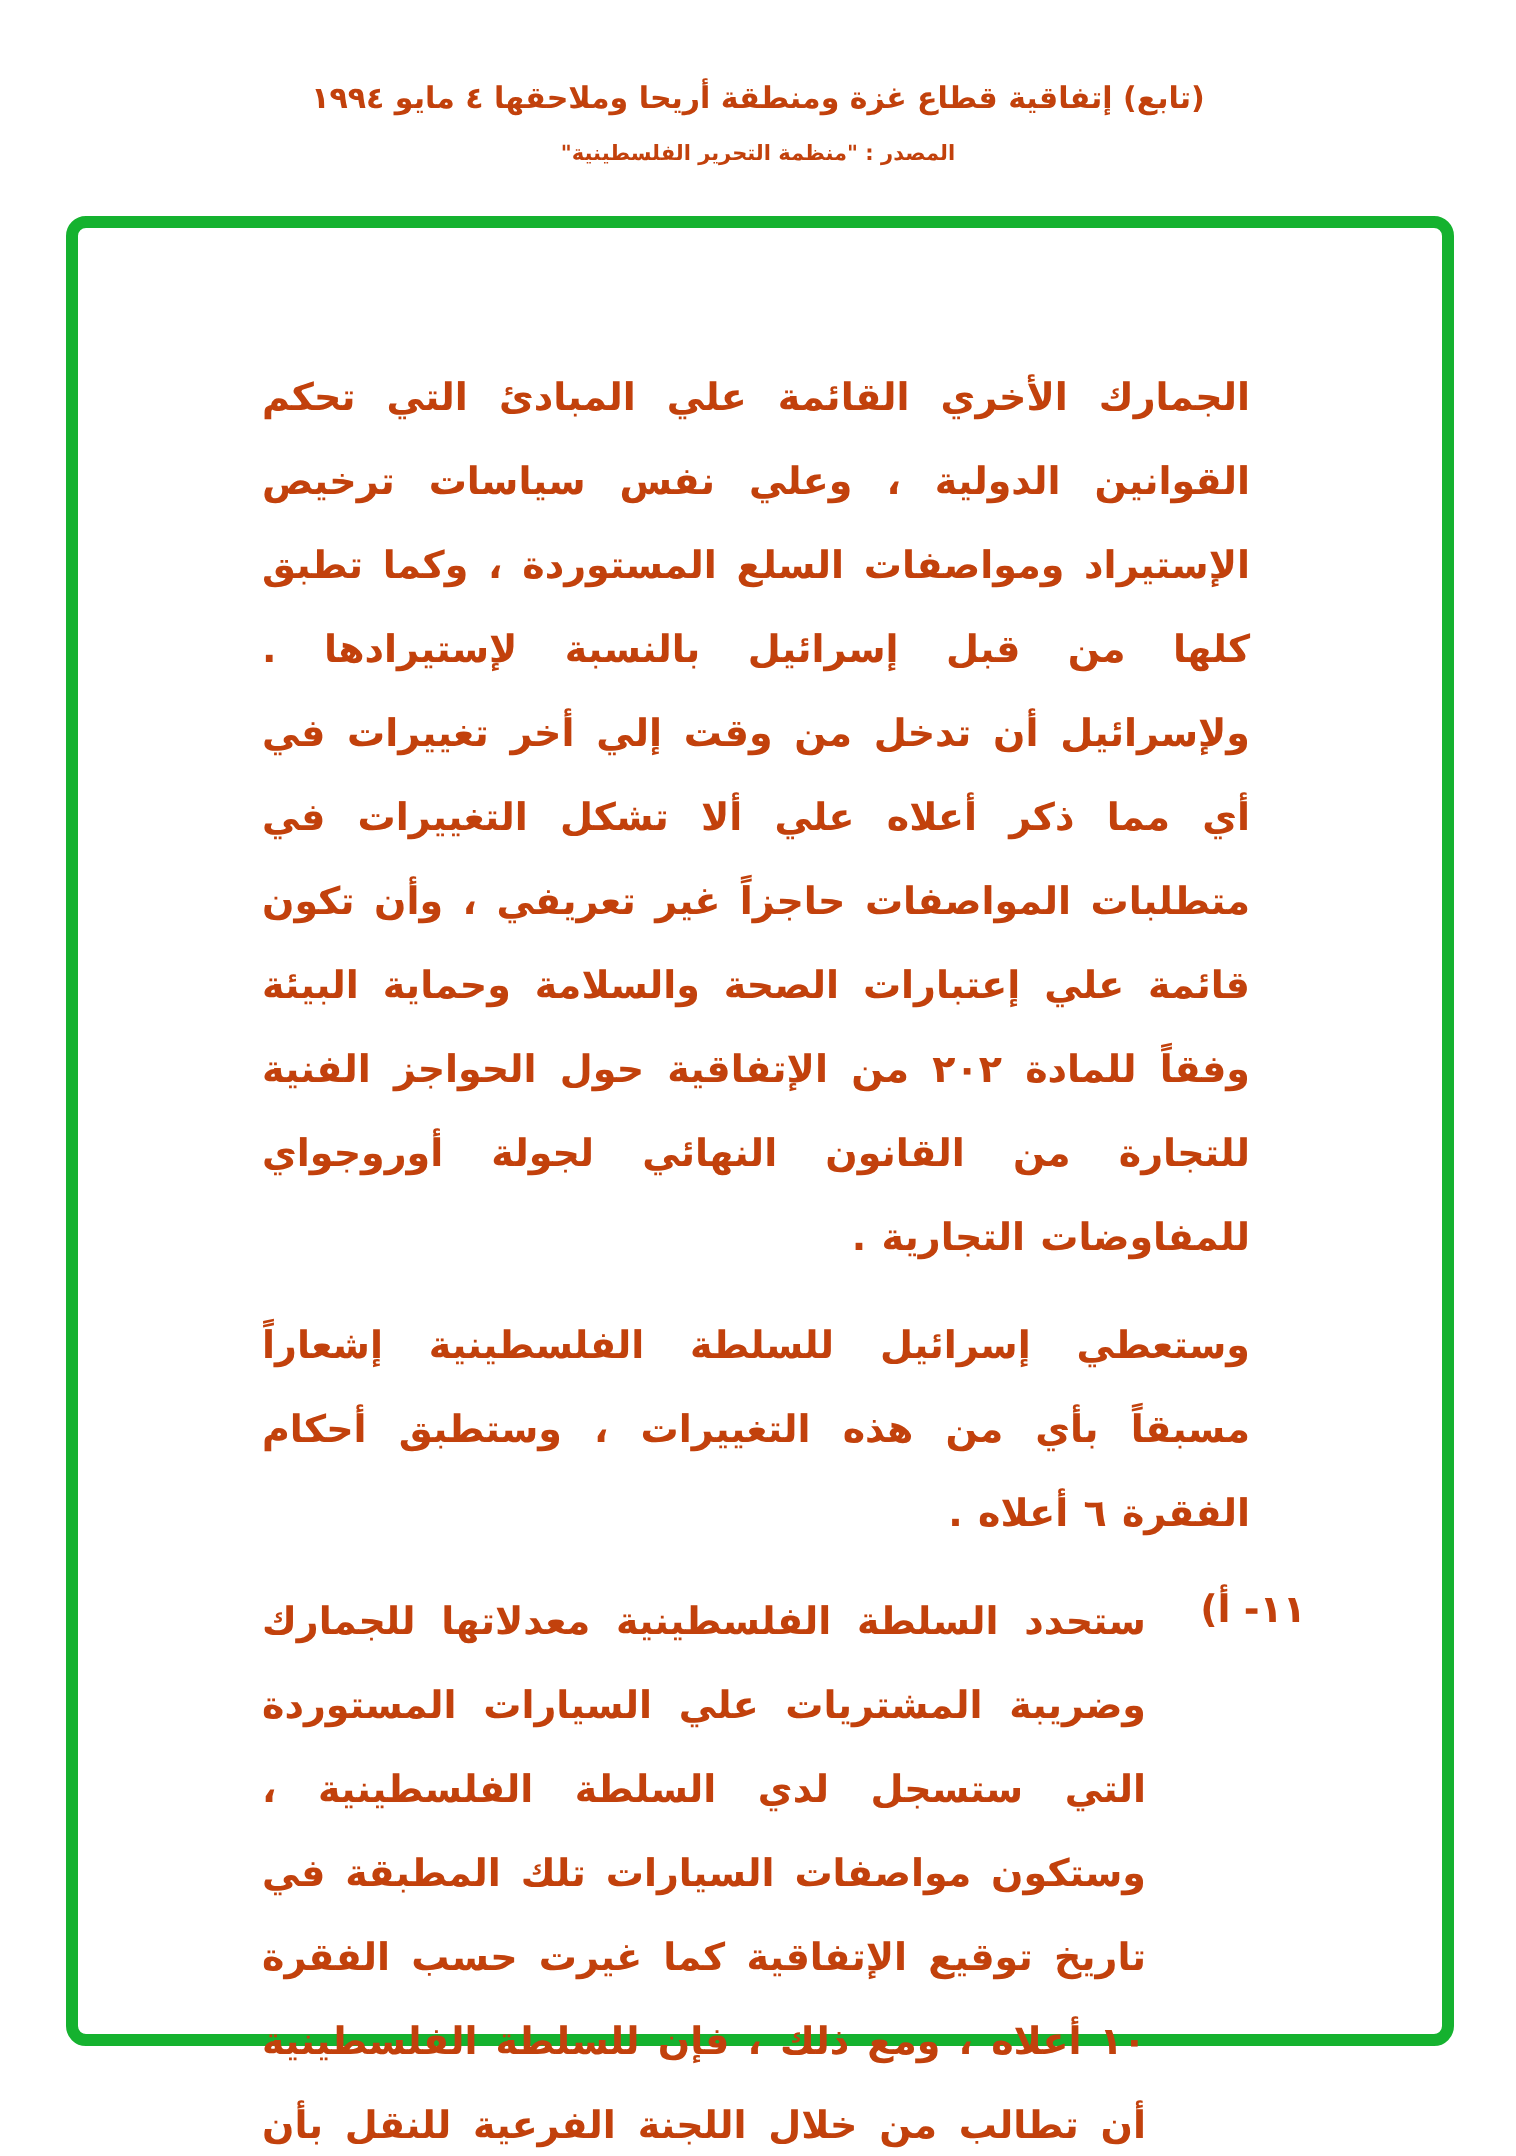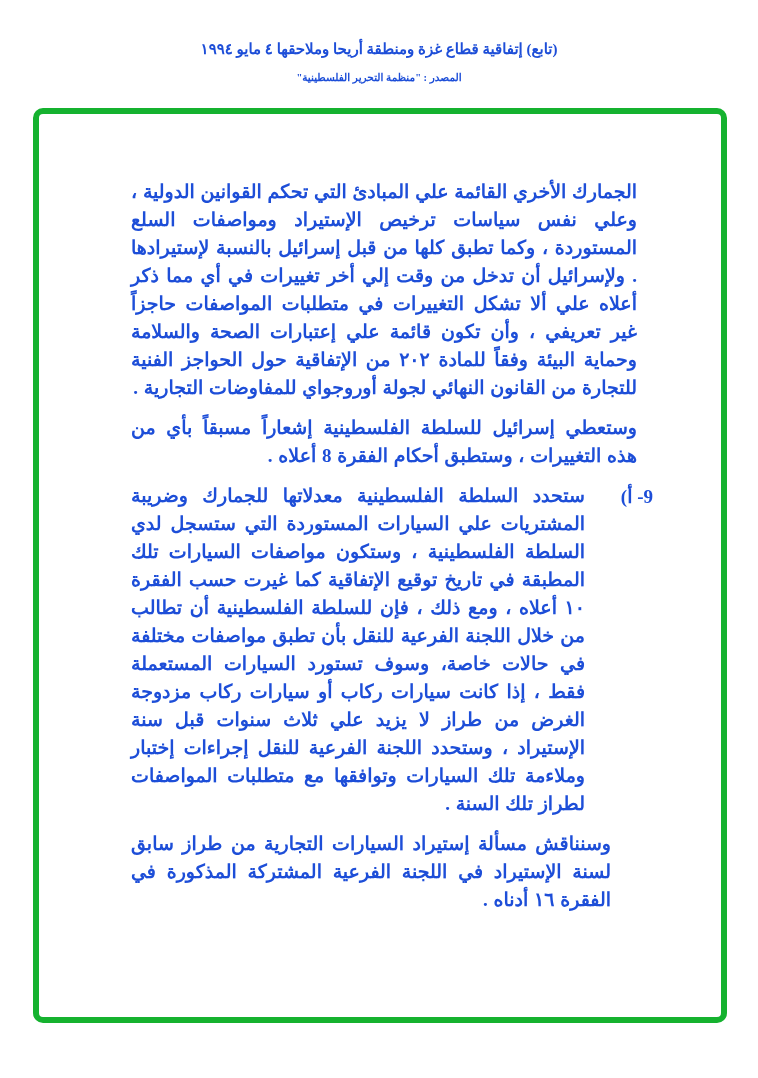--- a/index.html
+++ b/index.html
@@ -7,22 +7,21 @@
     padding: 0;
     background: #ffffff;
     font-family: "DejaVu Sans", sans-serif;
   }
   .page {
     position: relative;
     width: 758px;
     height: 1078px;
     background: #ffffff;
     overflow: hidden;
-    color: #1d4ed8;
-    font-family: Liberation Serif, serif;
+    color: #c2410c;
   }
   .header {
     position: absolute;
     top: 40px;
     left: 0;
     width: 100%;
     text-align: center;
     direction: rtl;
   }
   .header-title {
@@ -48,23 +47,23 @@
   .content {
     position: absolute;
     top: 64px;
     right: 84px;
     left: 92px;
     direction: rtl;
   }
   .content p, .content .item-text {
     font-size: 19px;
     font-weight: bold;
-    line-height: 28px;
+    line-height: 42px;
     text-align: justify;
-    margin: 0 0 12px 0;
+    margin: 0 12px 12px 0;
     word-spacing: 1px;
   }
   .indented {
     padding-right: 26px;
   }
   .item {
     position: relative;
     padding-right: 52px;
     margin-bottom: 12px;
   }
@@ -99,24 +98,24 @@
   <div class="header">
     <div class="header-title">(تابع) إتفاقية قطاع غزة ومنطقة أريحا وملاحقها ٤ مايو ١٩٩٤</div>
     <div class="header-source">المصدر :  "منظمة التحرير الفلسطينية"</div>
   </div>
 
   <div class="frame">
     <div class="content">
 
       <p>الجمارك الأخري القائمة علي المبادئ التي تحكم القوانين الدولية ، وعلي نفس سياسات ترخيص الإستيراد ومواصفات السلع المستوردة ، وكما تطبق كلها من قبل إسرائيل بالنسبة لإستيرادها . ولإسرائيل أن تدخل من وقت إلي أخر تغييرات في أي مما ذكر أعلاه علي ألا تشكل التغييرات في متطلبات المواصفات حاجزاً غير تعريفي ، وأن تكون قائمة علي إعتبارات الصحة والسلامة وحماية البيئة وفقاً للمادة ٢٠٢ من الإتفاقية حول الحواجز الفنية للتجارة من القانون النهائي لجولة أوروجواي للمفاوضات التجارية .</p>
 
-      <p>وستعطي إسرائيل للسلطة الفلسطينية إشعاراً مسبقاً بأي من هذه التغييرات ، وستطبق أحكام الفقرة 8 أعلاه .</p>
+      <p>وستعطي إسرائيل للسلطة الفلسطينية إشعاراً مسبقاً بأي من هذه التغييرات ، وستطبق أحكام الفقرة ٦ أعلاه .</p>
 
       <div class="item item-11">
-        <span class="marker">9- أ)</span>
+        <span class="marker">١١- أ)</span>
         <div class="item-text">ستحدد السلطة الفلسطينية معدلاتها للجمارك وضريبة المشتريات علي السيارات المستوردة التي ستسجل لدي السلطة الفلسطينية ، وستكون مواصفات السيارات  تلك المطبقة في تاريخ توقيع الإتفاقية كما غيرت حسب الفقرة ١٠ أعلاه ، ومع ذلك ، فإن للسلطة الفلسطينية أن تطالب من خلال اللجنة الفرعية للنقل بأن تطبق مواصفات مختلفة في حالات خاصة، وسوف تستورد السيارات المستعملة فقط ، إذا كانت سيارات ركاب أو سيارات ركاب مزدوجة الغرض من طراز لا يزيد علي ثلاث سنوات قبل سنة الإستيراد ، وستحدد اللجنة الفرعية للنقل إجراءات إختبار وملاءمة تلك السيارات وتوافقها مع متطلبات المواصفات لطراز تلك السنة .</div>
       </div>
 
       <p class="indented">وسنناقش مسألة إستيراد السيارات التجارية من طراز سابق لسنة الإستيراد في اللجنة الفرعية المشتركة المذكورة في الفقرة ١٦ أدناه .</p>
 
     </div>
   </div>
 
 
 </div>

